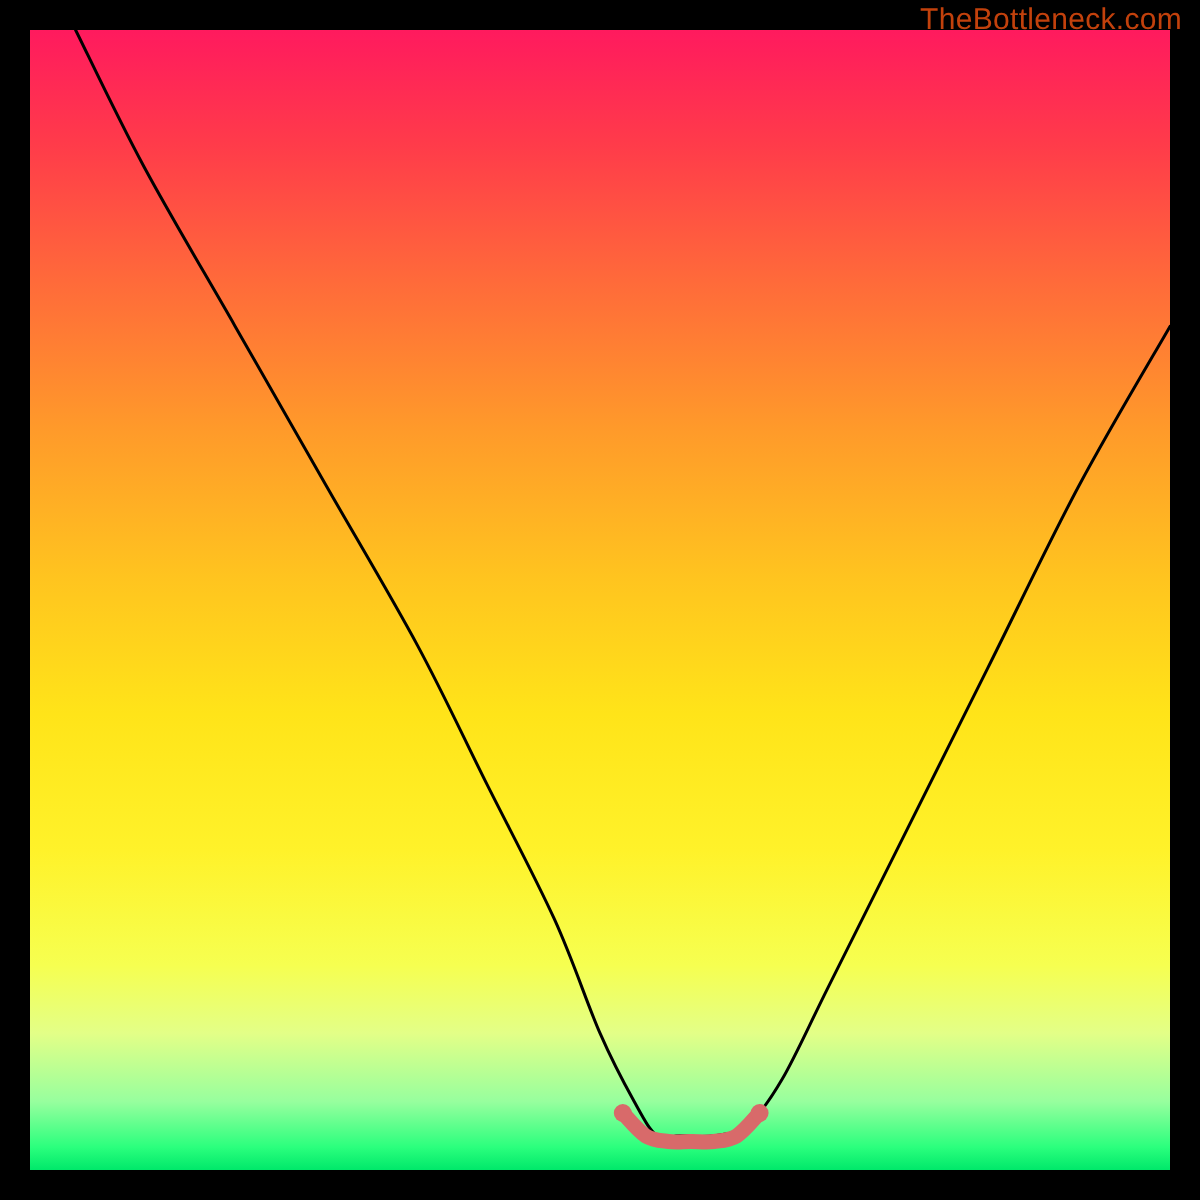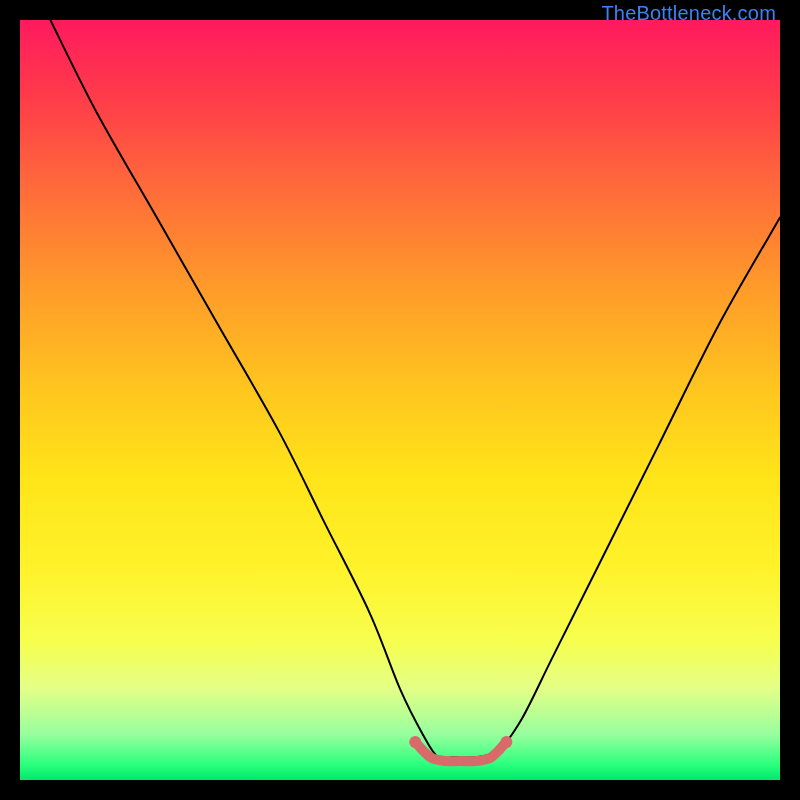--- a/index.html
+++ b/index.html
@@ -36,22 +36,22 @@
       #f6ff50 82%,
       #e3ff87 88%,
       #97ff9e 94%,
       #2bff7d 98%,
       #00e86a 100%
     );
   }
   .watermark {
     position: absolute;
     top: 2px;
-    right: 24px;
-    color: #3b82f6;
+    right: 12px;
+    color: #c2410c;
     font-size: 20px;
     letter-spacing: 0.2px;
     z-index: 5;
   }
   svg.curve {
     position: absolute;
     left: 0;
     top: 0;
     width: 760px;
     height: 760px;

